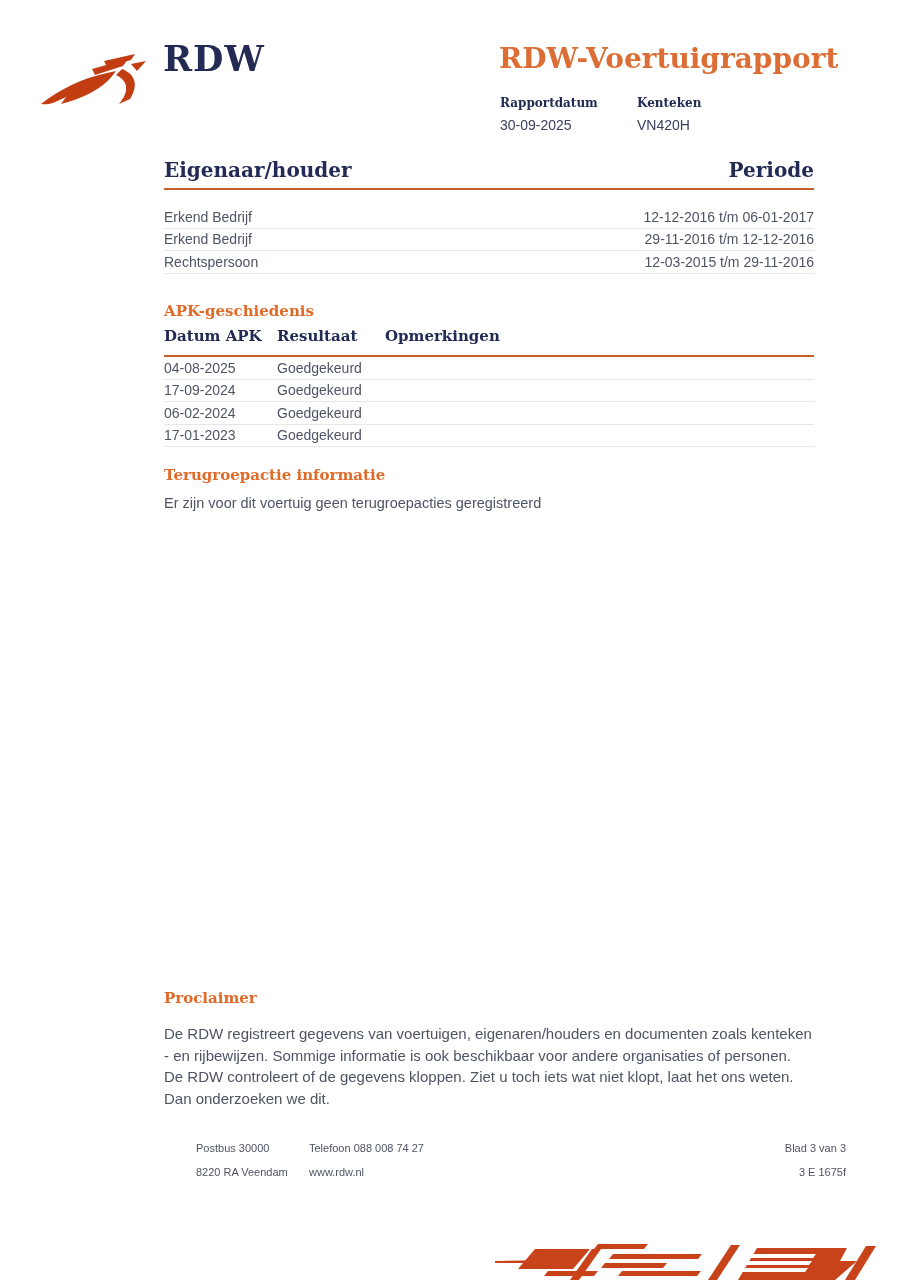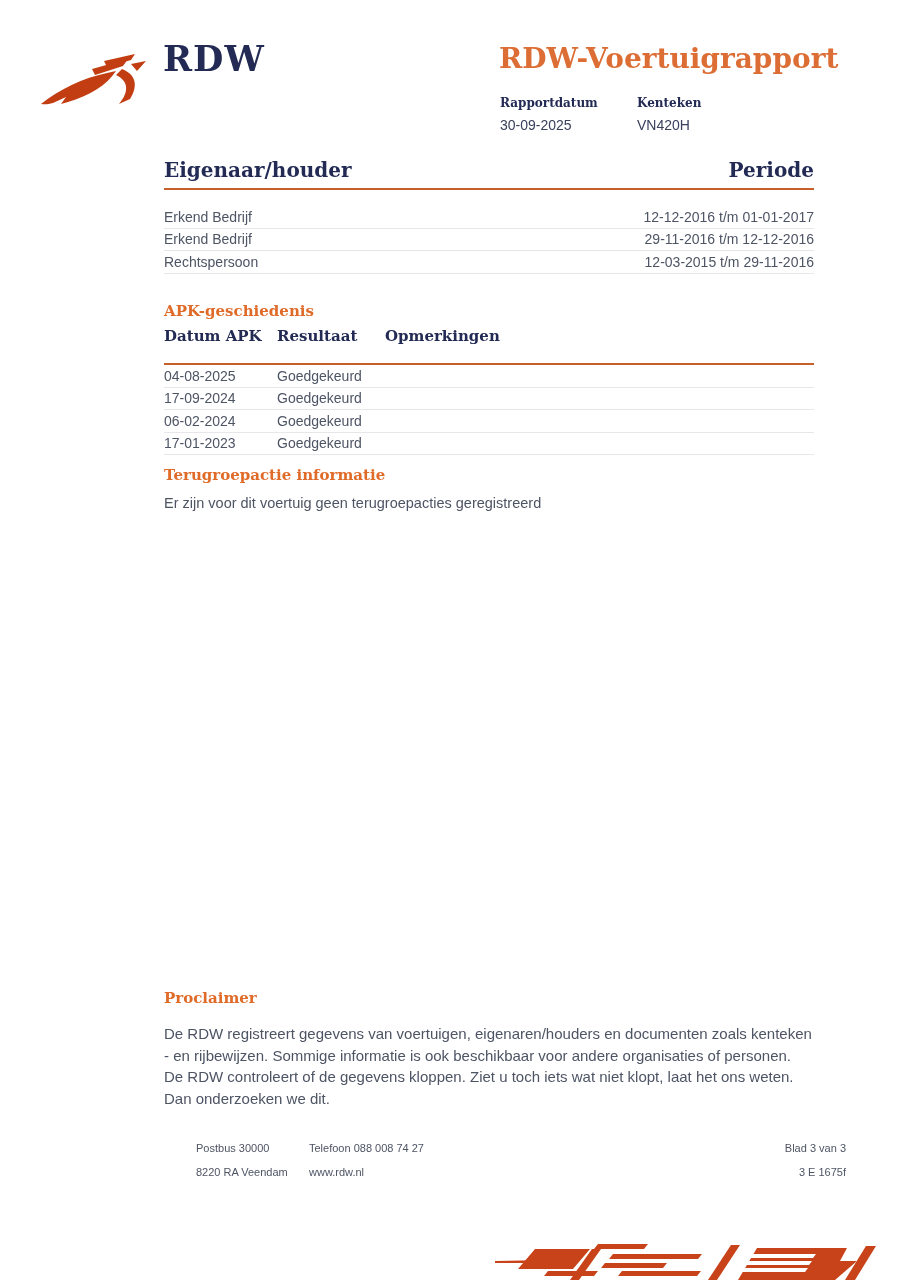--- a/index.html
+++ b/index.html
@@ -26,21 +26,21 @@
   .owner-section{top:158px;}
   .tbl-head{display:flex;justify-content:space-between;align-items:flex-end;
     padding-bottom:6px;border-bottom:2px solid #C75F2B;}
   .tbl-head .h{font-size:20px;font-weight:700;color:#232B55;}
   .owner-rows{margin-top:16px;}
   .row{display:flex;justify-content:space-between;align-items:center;
     height:21.5px;border-bottom:1px solid #E7E7EA;font-size:14px;color:#4D5464;}
 
   .apk-section{top:302px;}
   .section-heading{font-size:15px;font-weight:700;color:#E06A28;}
-  .apk-head{display:flex;margin-top:7px;padding-bottom:18px;border-bottom:2px solid #C75F2B;}
+  .apk-head{display:flex;margin-top:7px;padding-bottom:10px;border-bottom:2px solid #C75F2B;}
   .apk-head .h{font-size:15px;font-weight:700;color:#232B55;}
   .c1{width:113px;} .c2{width:108px;} .c3{flex:1;}
   .apk-row{display:flex;align-items:center;height:21.5px;border-bottom:1px solid #E7E7EA;
     font-size:14px;color:#4D5464;}
 
   .recall-section{top:466px;}
   .recall-text{margin-top:11px;font-size:14.5px;color:#4D5464;}
 
   .proclaimer-section{top:989px;}
   .proclaimer-text{margin-top:16px;font-size:15px;line-height:21.5px;color:#4D5464;}
@@ -78,21 +78,21 @@
   <div class="meta-value m2">VN420H</div>
 
   <div class="content owner-section">
     <div class="tbl-head">
       <span class="h serif">Eigenaar/houder</span>
       <span class="h serif">Periode</span>
     </div>
     <div class="owner-rows">
       <div class="row">
         <span>Erkend Bedrijf</span>
-        <span>12-12-2016 t/m 01-01-2017</span>
+        <span>12-12-2016 t/m 06-01-2017</span>
       </div>
       <div class="row">
         <span>Erkend Bedrijf</span>
         <span>29-11-2016 t/m 12-12-2016</span>
       </div>
       <div class="row">
         <span>Rechtspersoon</span>
         <span>12-03-2015 t/m 29-11-2016</span>
       </div>
     </div>

